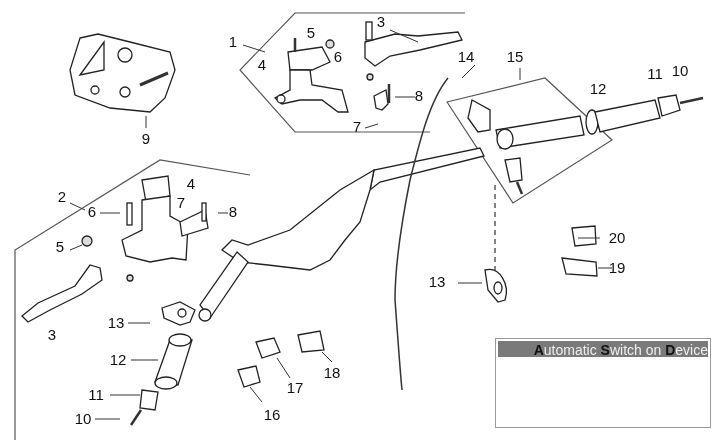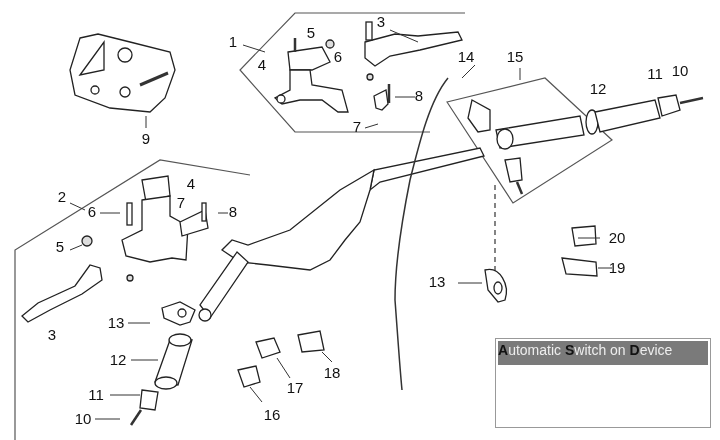--- a/index.html
+++ b/index.html
@@ -5,21 +5,21 @@
   html,body{margin:0;padding:0;background:#fff;}
   #stage{position:relative;width:720px;height:440px;overflow:hidden;background:#fff;font-family:"Liberation Sans",sans-serif;}
   svg{position:absolute;left:0;top:0;}
   .lbl{font-family:"Liberation Sans",sans-serif;font-size:15px;fill:#111;}
   .ln{stroke:#333;stroke-width:1;fill:none;}
   .frame{stroke:#555;stroke-width:1.2;fill:none;}
   .part{stroke:#222;stroke-width:1.3;fill:#fff;}
   .partg{stroke:#222;stroke-width:1.3;fill:#ddd;}
   .dash{stroke:#333;stroke-width:1.2;stroke-dasharray:5,4;fill:none;}
   #legend-box{position:absolute;left:495px;top:338px;width:214px;height:88px;border:1px solid #999;background:#fff;}
-  #legend-title{position:absolute;left:2px;top:2px;right:2px;height:24px;background:#7a7a7a;color:#eee;font-size:14px;line-height:18px;text-align:left;font-family:"Liberation Sans",sans-serif;}
+  #legend-title{position:absolute;left:2px;top:2px;right:2px;height:16px;background:#7a7a7a;color:#eee;font-size:14px;line-height:18px;text-align:right;font-family:"Liberation Sans",sans-serif;}
   #legend-title b{color:#111;font-weight:bold;}
 </style>
 </head>
 <body>
 
 <div id="stage">
 <svg width="720" height="440" viewBox="0 0 720 440">
 
   <polyline class="frame" points="465,13 295,13 240,70 295,132 430,132"></polyline>
   <polyline class="frame" points="15,440 15,250 160,160 250,175"></polyline>

